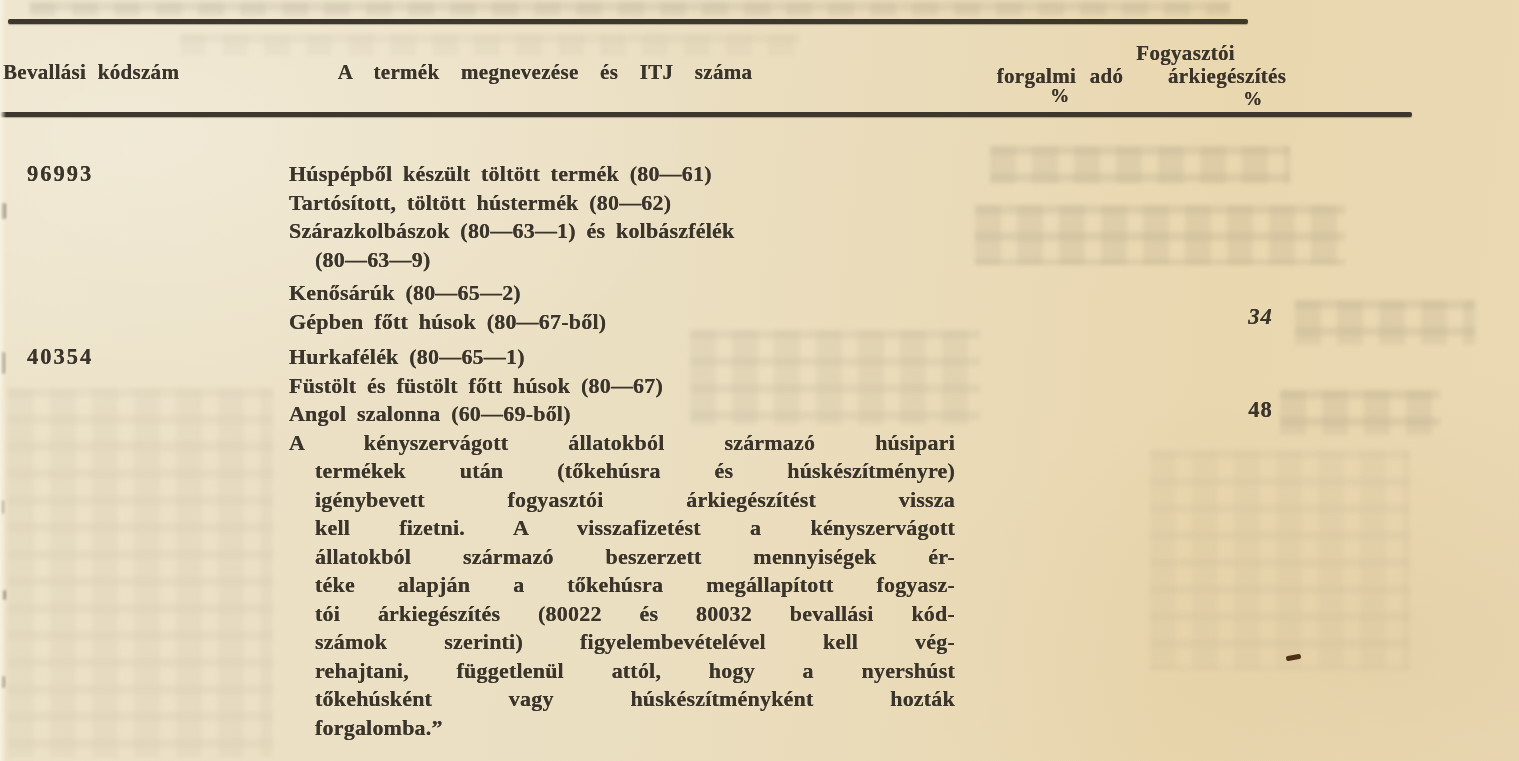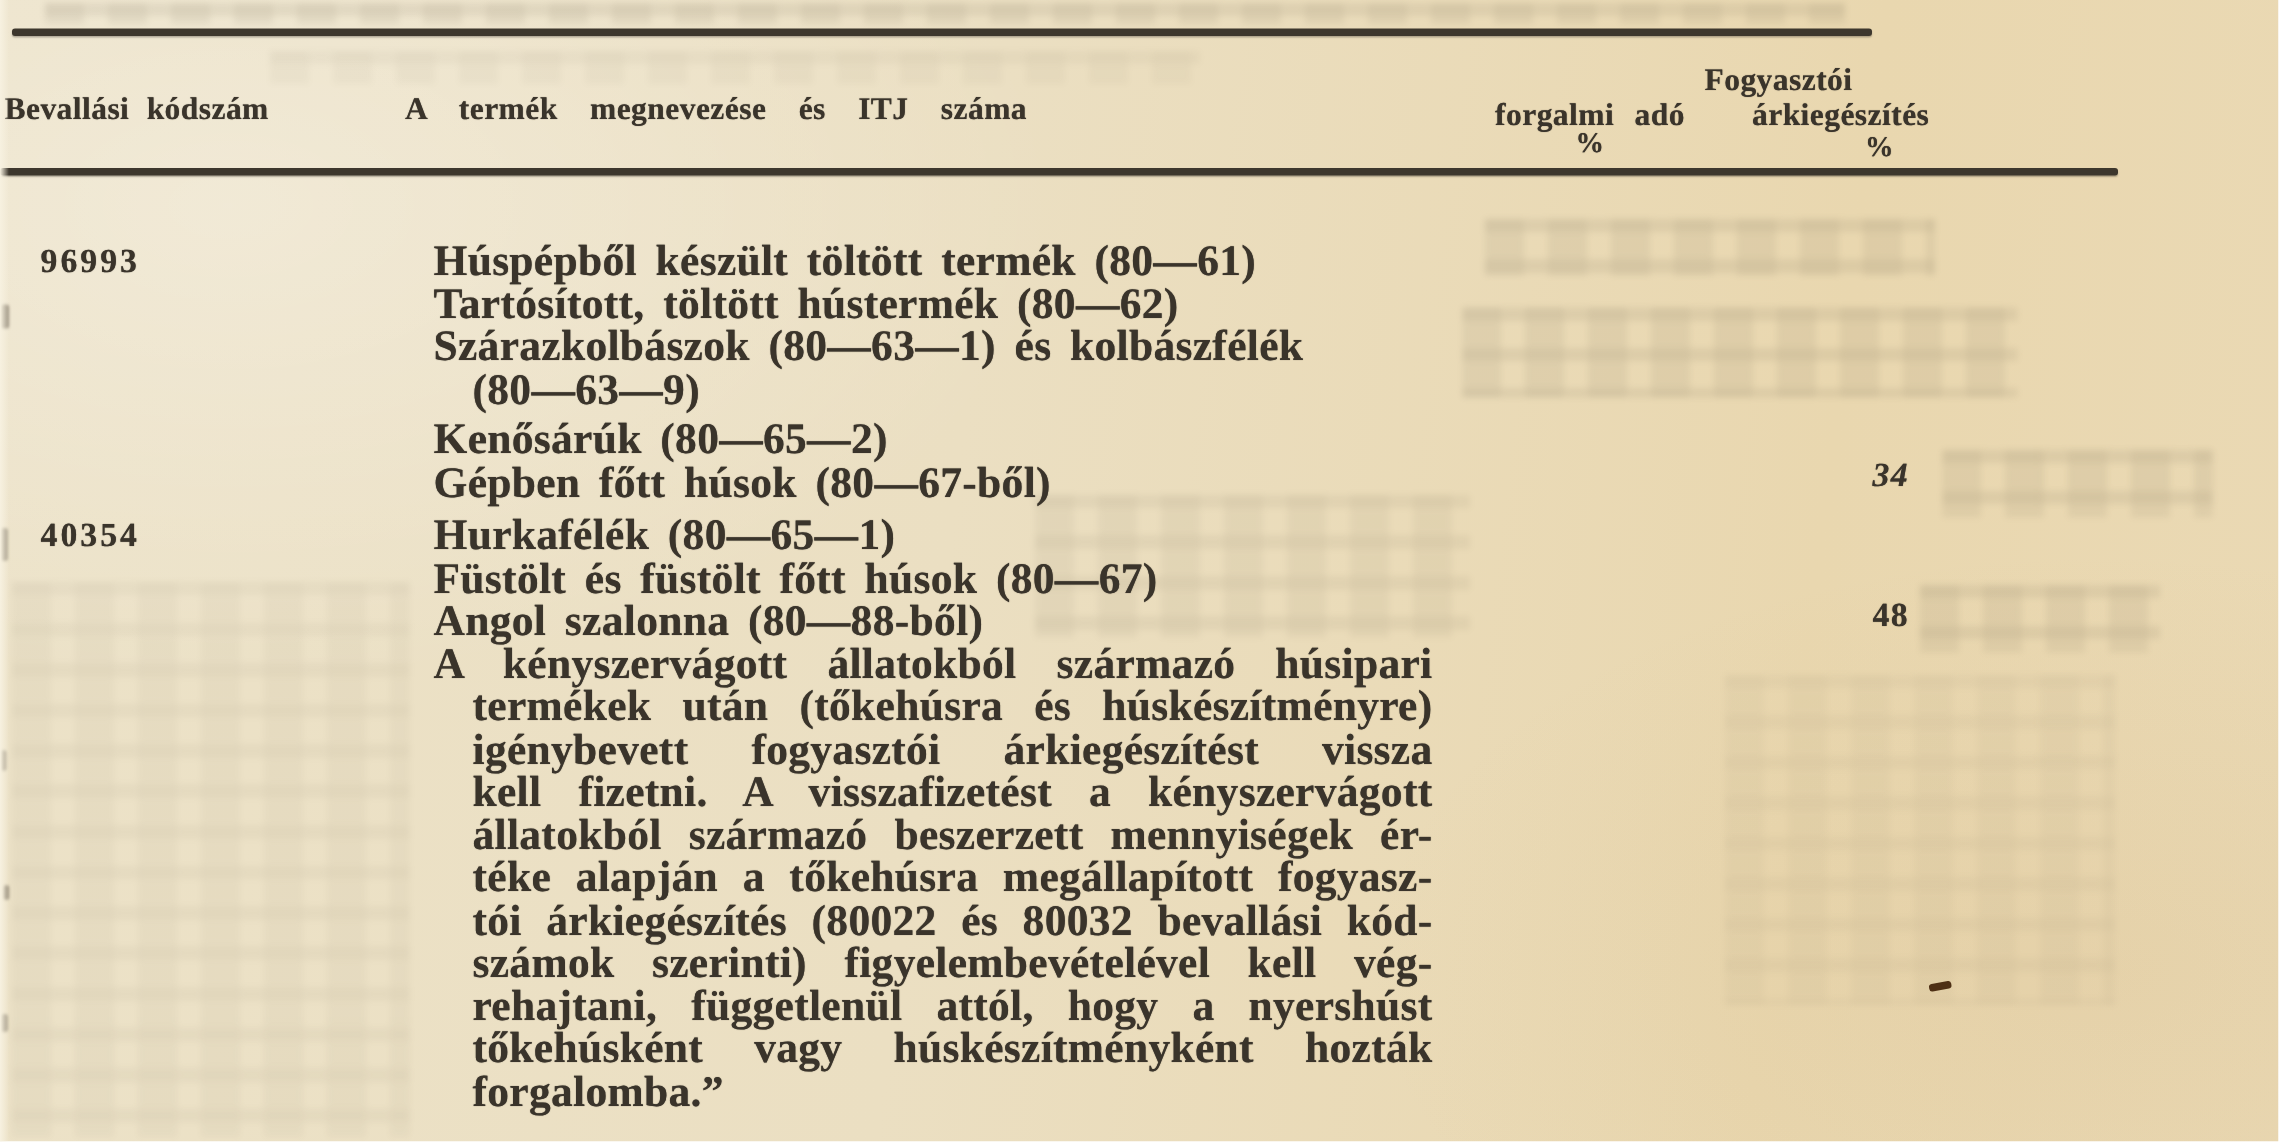--- a/index.html
+++ b/index.html
@@ -23,37 +23,37 @@
 
   
   .rule { position:absolute; background:#3d372d; border-radius:2px;
           box-shadow:0 1px 1px rgba(61,55,45,.35); }
   .rule.top { left:8px; top:19px; width:1240px; height:5px; }
   .rule.mid { left:0px; top:112px; width:1412px; height:5px; }
 
   
   .hc { position:absolute; font-size:21px; letter-spacing:.3px; white-space:nowrap; }
   .h-code    { left:3px;    top:60px; word-spacing:6px; }
-  .h-product { left:270px;  top:60px; width:550px; text-align:left; word-spacing:16px; }
+  .h-product { left:270px;  top:60px; width:550px; text-align:center; word-spacing:16px; }
   .h-fogy    { left:1085px; top:41px; width:150px; text-align:right; }
   .h-forg    { left:980px;  top:64px; width:160px; text-align:center; word-spacing:8px; }
   .h-forg-p  { left:980px;  top:85px; width:160px; text-align:center; font-size:19px; }
   .h-ark     { left:1168px; top:64px; width:170px; text-align:left; }
   .h-ark-p   { left:1168px; top:88px; width:170px; text-align:center; font-size:19px; }
 
   
   .code { position:absolute; left:27px; font-size:22.5px; letter-spacing:2px; }
   .code.c1 { top:161px; }
   .code.c2 { top:344px; }
   .val  { position:absolute; left:1178px; width:165px; text-align:center; font-size:22.5px; letter-spacing:1px; }
   .val.v1 { top:304px;font-style:italic; }
   .val.v2 { top:397px; }
 
   .products { position:absolute; left:289px; top:160px; width:666px;
-              font-size:29px; line-height:28.5px; letter-spacing:.2px; }
+              font-size:22px; line-height:28.5px; letter-spacing:.2px; }
   .pline { height:28.5px; white-space:nowrap; word-spacing:5px; }
   .pline.ind  { padding-left:26px; }
   .pline.gap5 { margin-top:5px; }
   .pline.gap7 { margin-top:7px; }
   .nline { height:28.5px; padding-left:26px; box-sizing:border-box; width:100%;
            text-align:justify; text-align-last:justify; word-spacing:2px; }
   .nline.first { padding-left:0; }
   .nline.last  { text-align-last:left; }
 
   
@@ -123,21 +123,21 @@
   <div class="products">
     <div class="pline">Húspépből készült töltött termék (80—61)</div>
     <div class="pline">Tartósított, töltött hústermék (80—62)</div>
     <div class="pline">Szárazkolbászok (80—63—1) és kolbászfélék</div>
     <div class="pline ind">(80—63—9)</div>
     <div class="pline gap5">Kenősárúk (80—65—2)</div>
     <div class="pline">Gépben főtt húsok (80—67-ből)</div>
 
     <div class="pline gap7">Hurkafélék (80—65—1)</div>
     <div class="pline">Füstölt és füstölt főtt húsok (80—67)</div>
-    <div class="pline">Angol szalonna (80—88-ből)</div>
+    <div class="pline">Angol szalonna (60—69-ből)</div>
 
     <div class="nline first">A kényszervágott állatokból származó húsipari</div>
     <div class="nline">termékek után (tőkehúsra és húskészítményre)</div>
     <div class="nline">igénybevett fogyasztói árkiegészítést vissza</div>
     <div class="nline">kell fizetni. A visszafizetést a kényszervágott</div>
     <div class="nline">állatokból származó beszerzett mennyiségek ér-</div>
     <div class="nline">téke alapján a tőkehúsra megállapított fogyasz-</div>
     <div class="nline">tói árkiegészítés (80022 és 80032 bevallási kód-</div>
     <div class="nline">számok szerinti) figyelembevételével kell vég-</div>
     <div class="nline">rehajtani, függetlenül attól, hogy a nyershúst</div>

